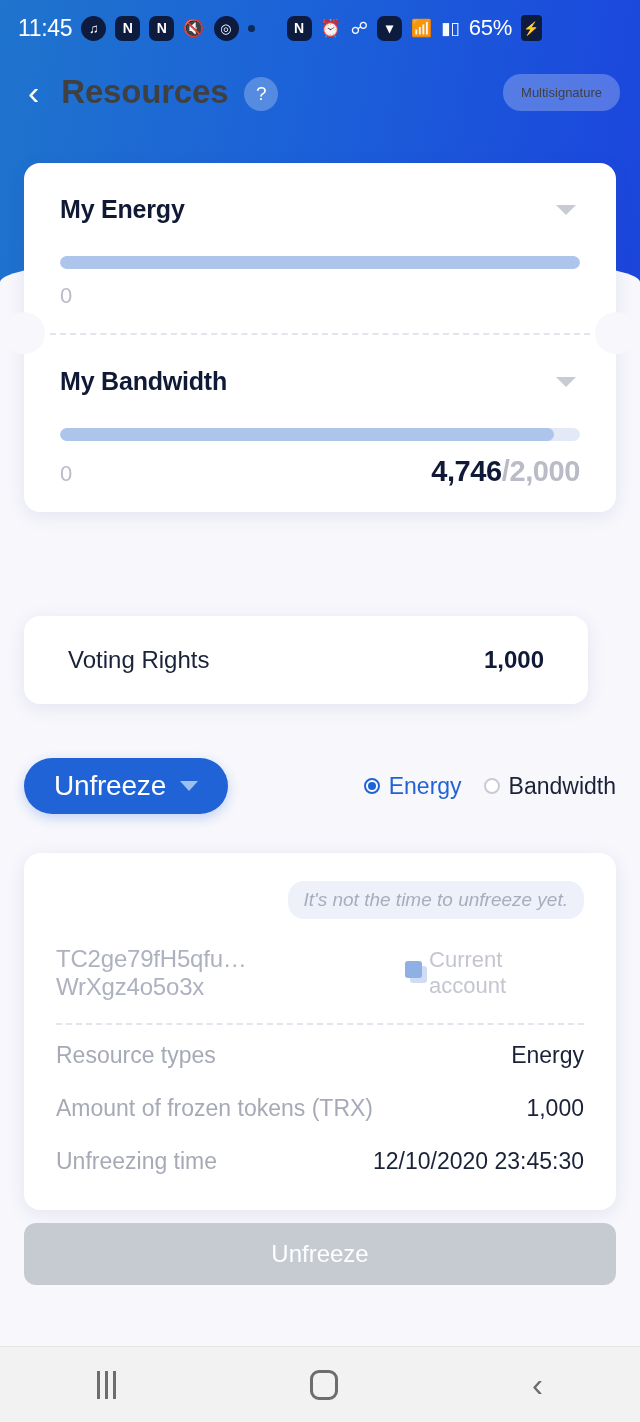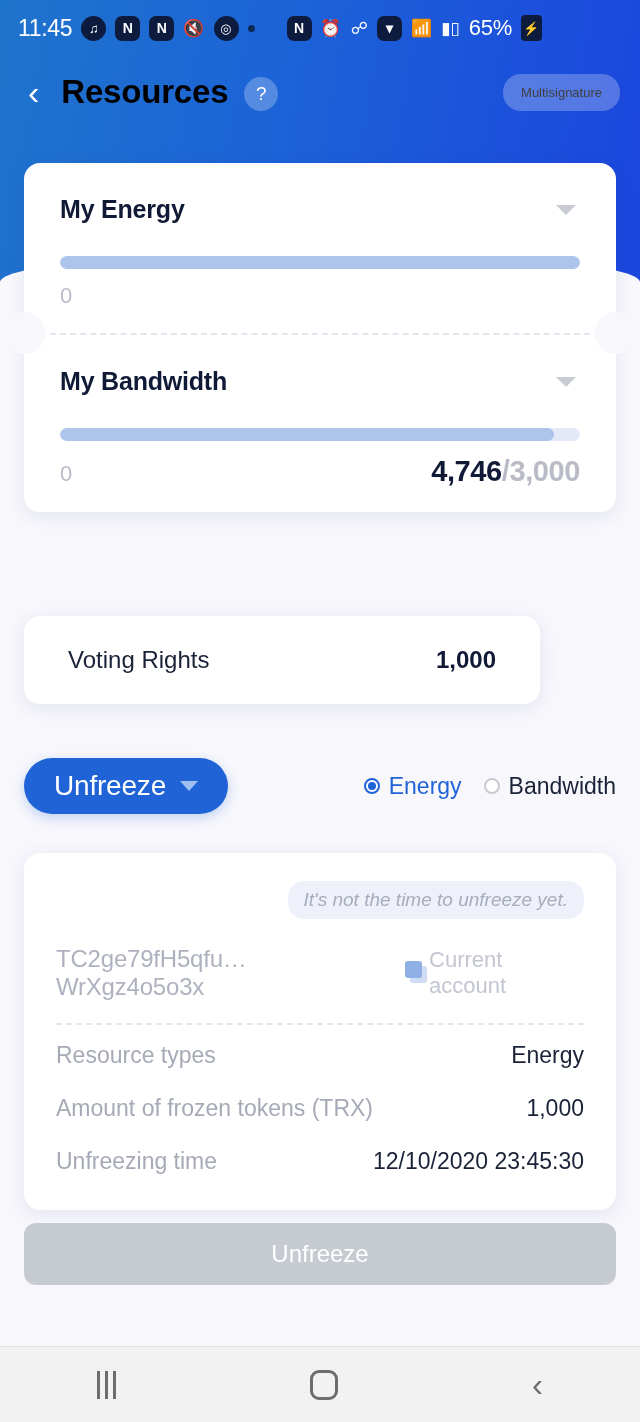--- a/index.html
+++ b/index.html
@@ -47,21 +47,21 @@
     font-size:13px; font-weight:700; display:flex; align-items:center; justify-content:center;
   }
 
   
   .navbar {
     position:absolute; top:62px; left:0; width:640px; height:60px;
     display:flex; align-items:center; padding:0 20px;
   }
   .back-chev { color:#fff; font-size:34px; font-weight:300; line-height:1; padding:0 8px; }
   .page-title {
-    color:#000000; font-size:33px; font-weight:700; margin-left:14px; letter-spacing:-.2px;
+    color:#404040; font-size:33px; font-weight:700; margin-left:14px; letter-spacing:-.2px;
   }
   .help-icon {
     width:34px; height:34px; border-radius:50%;
     background:rgba(255,255,255,.25); color:#fff;
     font-size:19px; display:flex; align-items:center; justify-content:center;
     margin-left:16px; margin-top:4px;
   }
   .multisig-pill {
     margin-left:auto; background:rgba(255,255,255,.25); color:#404040;
     font-size:13px; padding:11px 18px; border-radius:18px; white-space:nowrap;
@@ -97,21 +97,21 @@
   }
   .notch.left { left:-21px; }
   .notch.right { right:-21px; }
   .dash-line {
     position:absolute; left:26px; right:26px; top:0; height:0;
     border-top:2px dashed #e3e5ee;
   }
 
   
   .vote-card {
-    position:absolute; top:616px; left:24px; width:516px; height:88px;
+    position:absolute; top:616px; left:24px; width:564px; height:88px;
     background:#fff; border-radius:16px;
     box-shadow:0 4px 18px rgba(60,70,140,.10);
     display:flex; align-items:center; justify-content:space-between;
     padding:0 44px;
   }
   .vote-label { font-size:24px; color:#1a2238; }
   .vote-value { font-size:24px; font-weight:700; color:#101935; }
 
   
   .action-row {
@@ -256,21 +256,21 @@
       <div class="res-head">
         <span class="res-title">My Bandwidth</span>
         <span class="caret-down"></span>
       </div>
       <div class="bar-track">
         <div class="bar-fill" id="bandwidth-fill" style="width: 95%;"></div>
       </div>
       <div class="bar-vals">
         <span class="bar-min">0</span>
         <span>
-          <span class="bar-cur">4,746</span><span class="bar-max">/</span><span class="bar-max">3,000</span>
+          <span class="bar-cur">4,746</span><span class="bar-max">/</span><span class="bar-max">2,000</span>
         </span>
       </div>
     </div>
 
   </div>
 
   <div class="vote-card">
     <span class="vote-label">Voting Rights</span>
     <span class="vote-value">1,000</span>
   </div>

